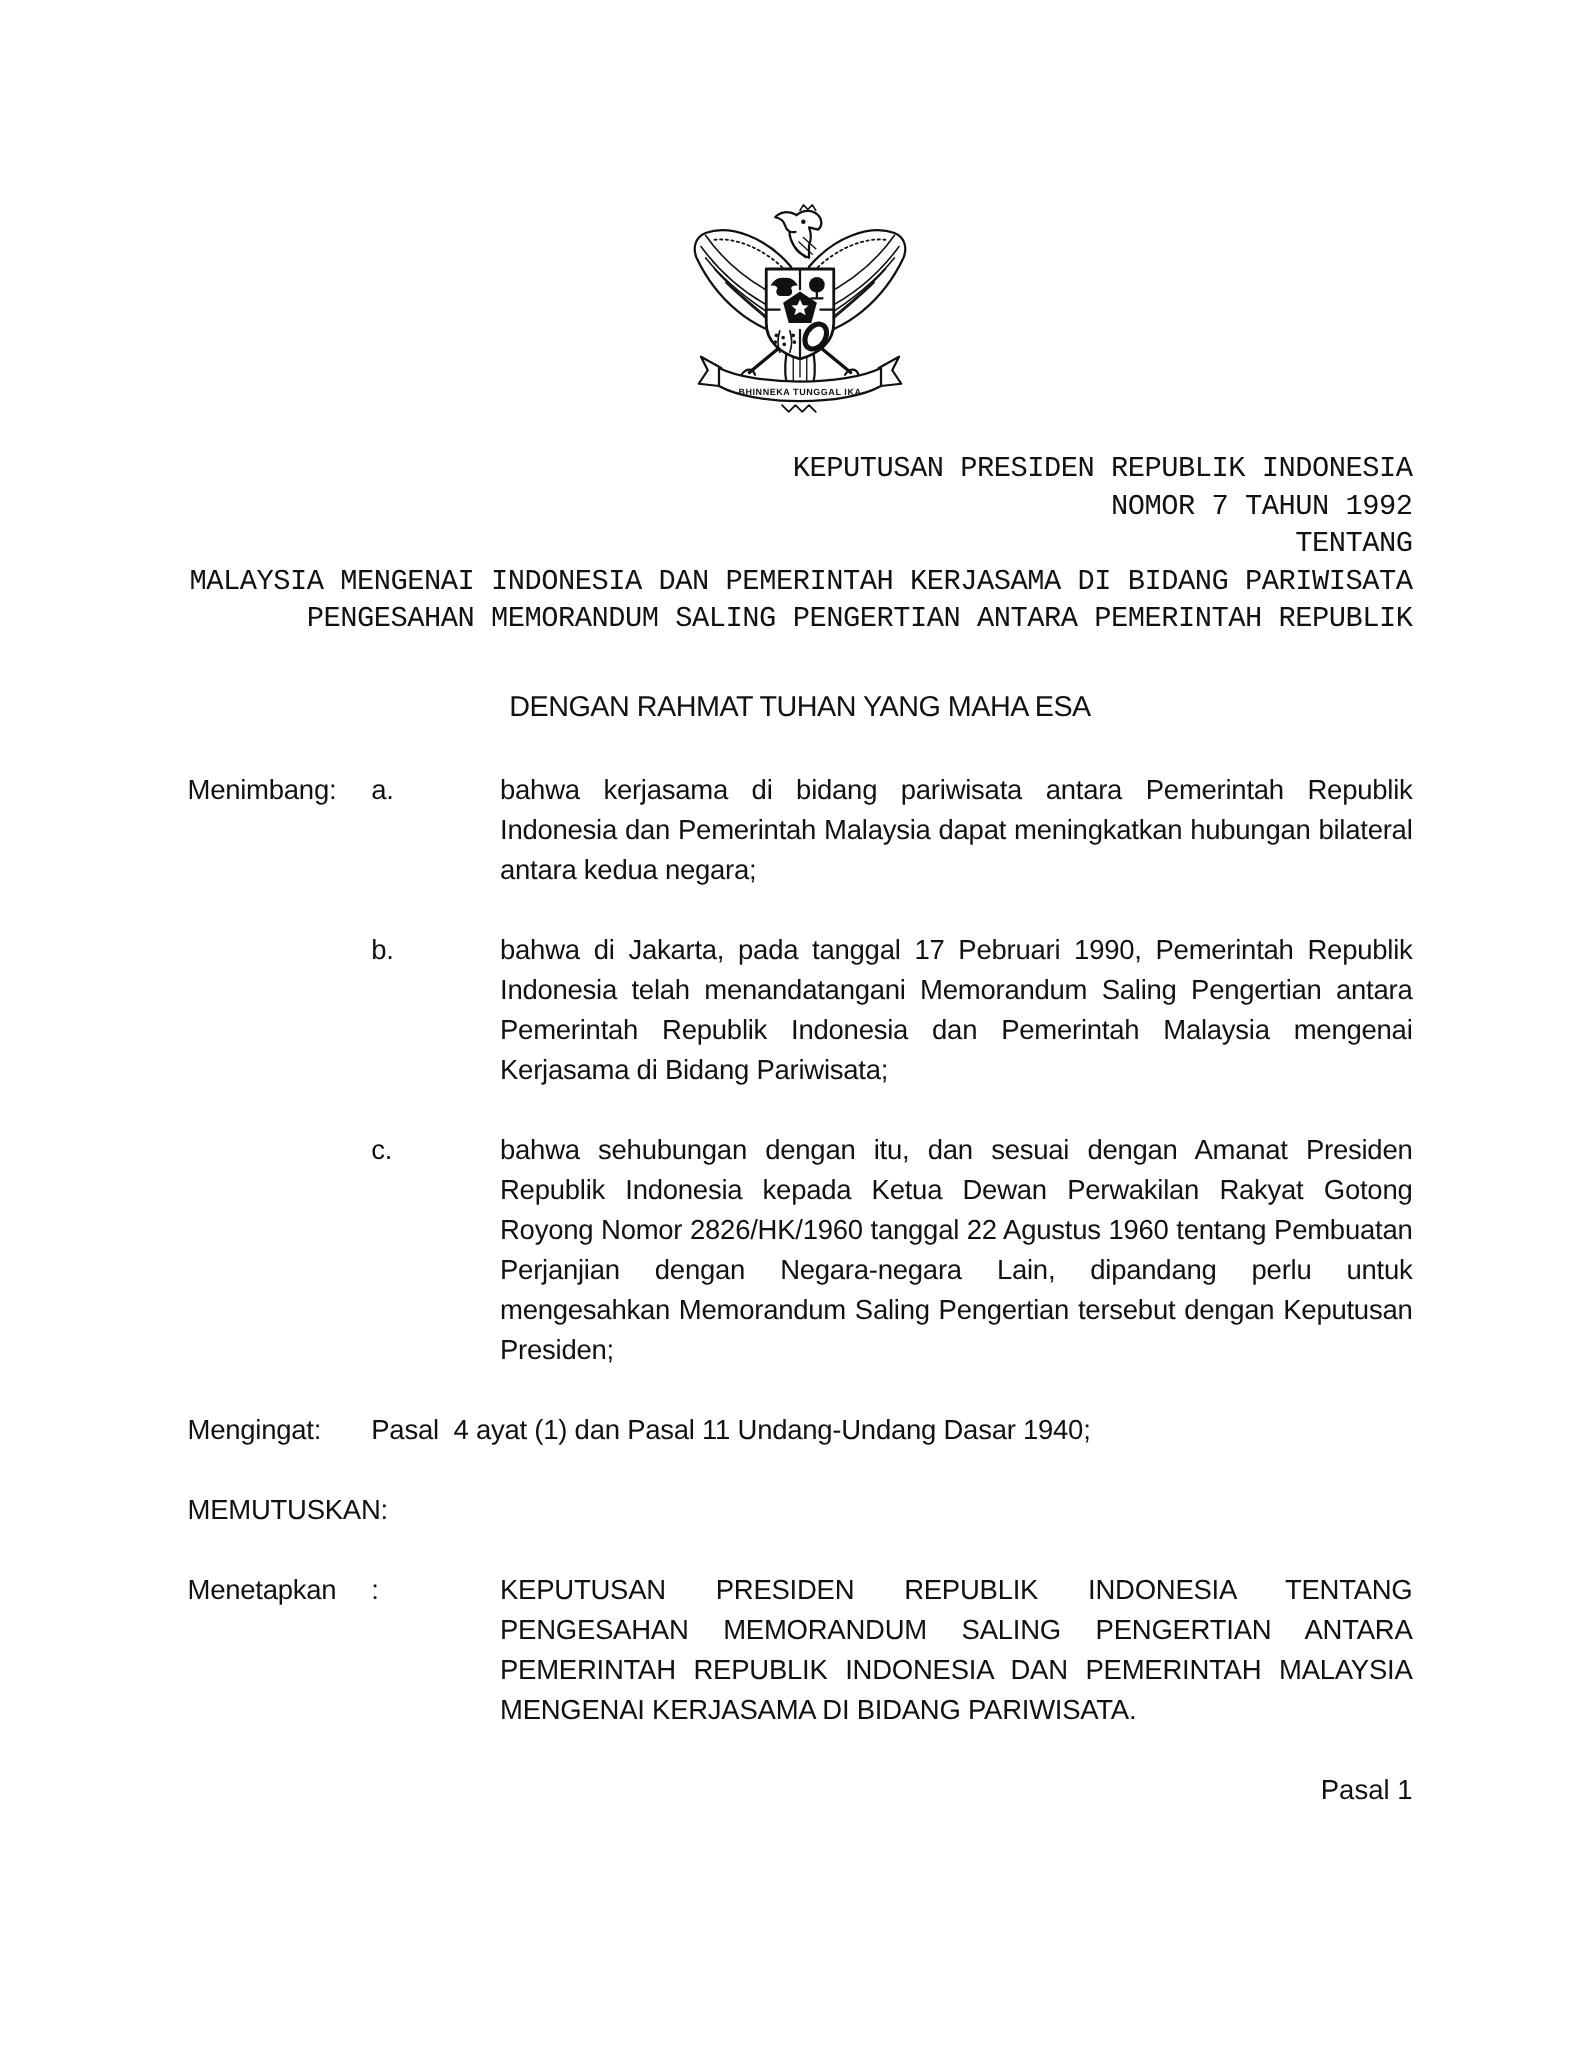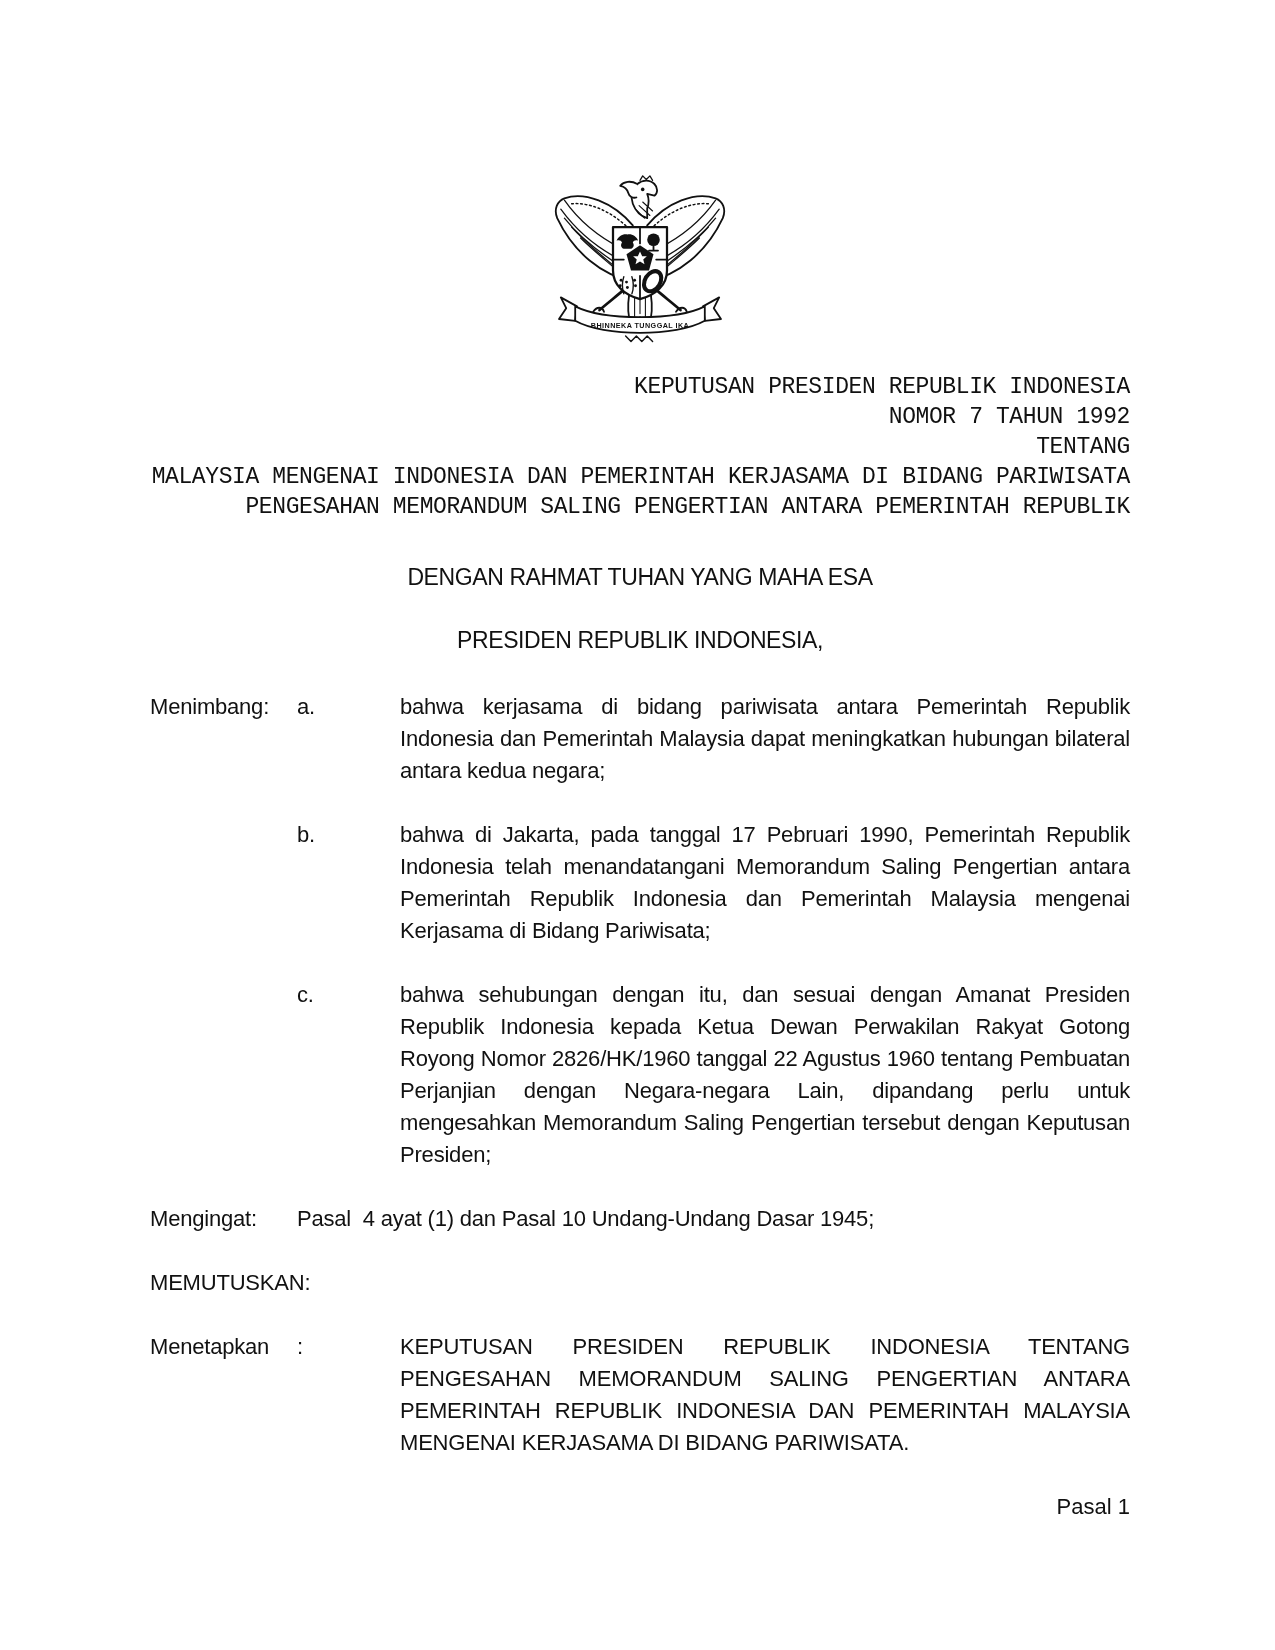--- a/index.html
+++ b/index.html
@@ -4,21 +4,21 @@
 <style>
   html,body{margin:0;padding:0;background:#ffffff;}
   .page{
     position:relative;
     width:1275px;height:1650px;
     margin:0 auto;
     background:#ffffff;
     color:#111111;
     font-family:"Liberation Sans","DejaVu Sans",sans-serif;
     box-sizing:border-box;
-    padding:16px 145px 0 150px;
+    padding:4px 145px 0 150px;
     overflow:hidden;
   }
   .emblem-wrap{
     width:180px;height:188px;
     margin:146px auto 0 auto;
   }
   .emblem-wrap svg{display:block;width:100%;height:100%;}
   .title-block{
     margin-top:22px;
     text-align:right;
@@ -138,37 +138,36 @@
   <div class="title-block">
     <div>KEPUTUSAN PRESIDEN REPUBLIK INDONESIA</div>
     <div>NOMOR 7 TAHUN 1992</div>
     <div>TENTANG</div>
     <div>MALAYSIA MENGENAI INDONESIA DAN PEMERINTAH KERJASAMA DI BIDANG PARIWISATA</div>
     <div>PENGESAHAN MEMORANDUM SALING PENGERTIAN ANTARA PEMERINTAH REPUBLIK</div>
   </div>
 
   <div class="center-line invocation">DENGAN RAHMAT TUHAN YANG MAHA ESA</div>
 
-  <div class="center-line authority">PRESIDEN REPUBLIK INDONESIA,</div>
 
   <div class="clause-grid bodytext">
     <div>Menimbang:</div>
     <div>a.</div>
     <div class="just">bahwa kerjasama di bidang pariwisata antara Pemerintah Republik Indonesia dan Pemerintah Malaysia dapat meningkatkan hubungan bilateral antara kedua negara;</div>
 
     <div></div>
     <div>b.</div>
     <div class="just">bahwa di Jakarta, pada tanggal 17 Pebruari 1990, Pemerintah Republik Indonesia telah menandatangani Memorandum Saling Pengertian antara Pemerintah Republik Indonesia dan Pemerintah Malaysia mengenai Kerjasama di Bidang Pariwisata;</div>
 
     <div></div>
     <div>c.</div>
     <div class="just">bahwa sehubungan dengan itu, dan sesuai dengan Amanat Presiden Republik Indonesia kepada Ketua Dewan Perwakilan Rakyat Gotong Royong Nomor 2826/HK/1960 tanggal 22 Agustus 1960 tentang Pembuatan Perjanjian dengan Negara-negara Lain, dipandang perlu untuk mengesahkan Memorandum Saling Pengertian tersebut dengan Keputusan Presiden;</div>
 
     <div>Mengingat:</div>
-    <div class="span2 prewrap">Pasal  4 ayat (1) dan Pasal 10 Undang-Undang Dasar 1945;</div>
+    <div class="span2 prewrap">Pasal  4 ayat (1) dan Pasal 11 Undang-Undang Dasar 1940;</div>
   </div>
 
   <div class="memutuskan">MEMUTUSKAN:</div>
 
   <div class="stipulate-grid bodytext">
     <div>Menetapkan</div>
     <div>:</div>
     <div class="just">KEPUTUSAN PRESIDEN REPUBLIK INDONESIA TENTANG PENGESAHAN MEMORANDUM SALING PENGERTIAN ANTARA PEMERINTAH REPUBLIK INDONESIA DAN PEMERINTAH MALAYSIA MENGENAI KERJASAMA DI BIDANG PARIWISATA.</div>
   </div>
 

